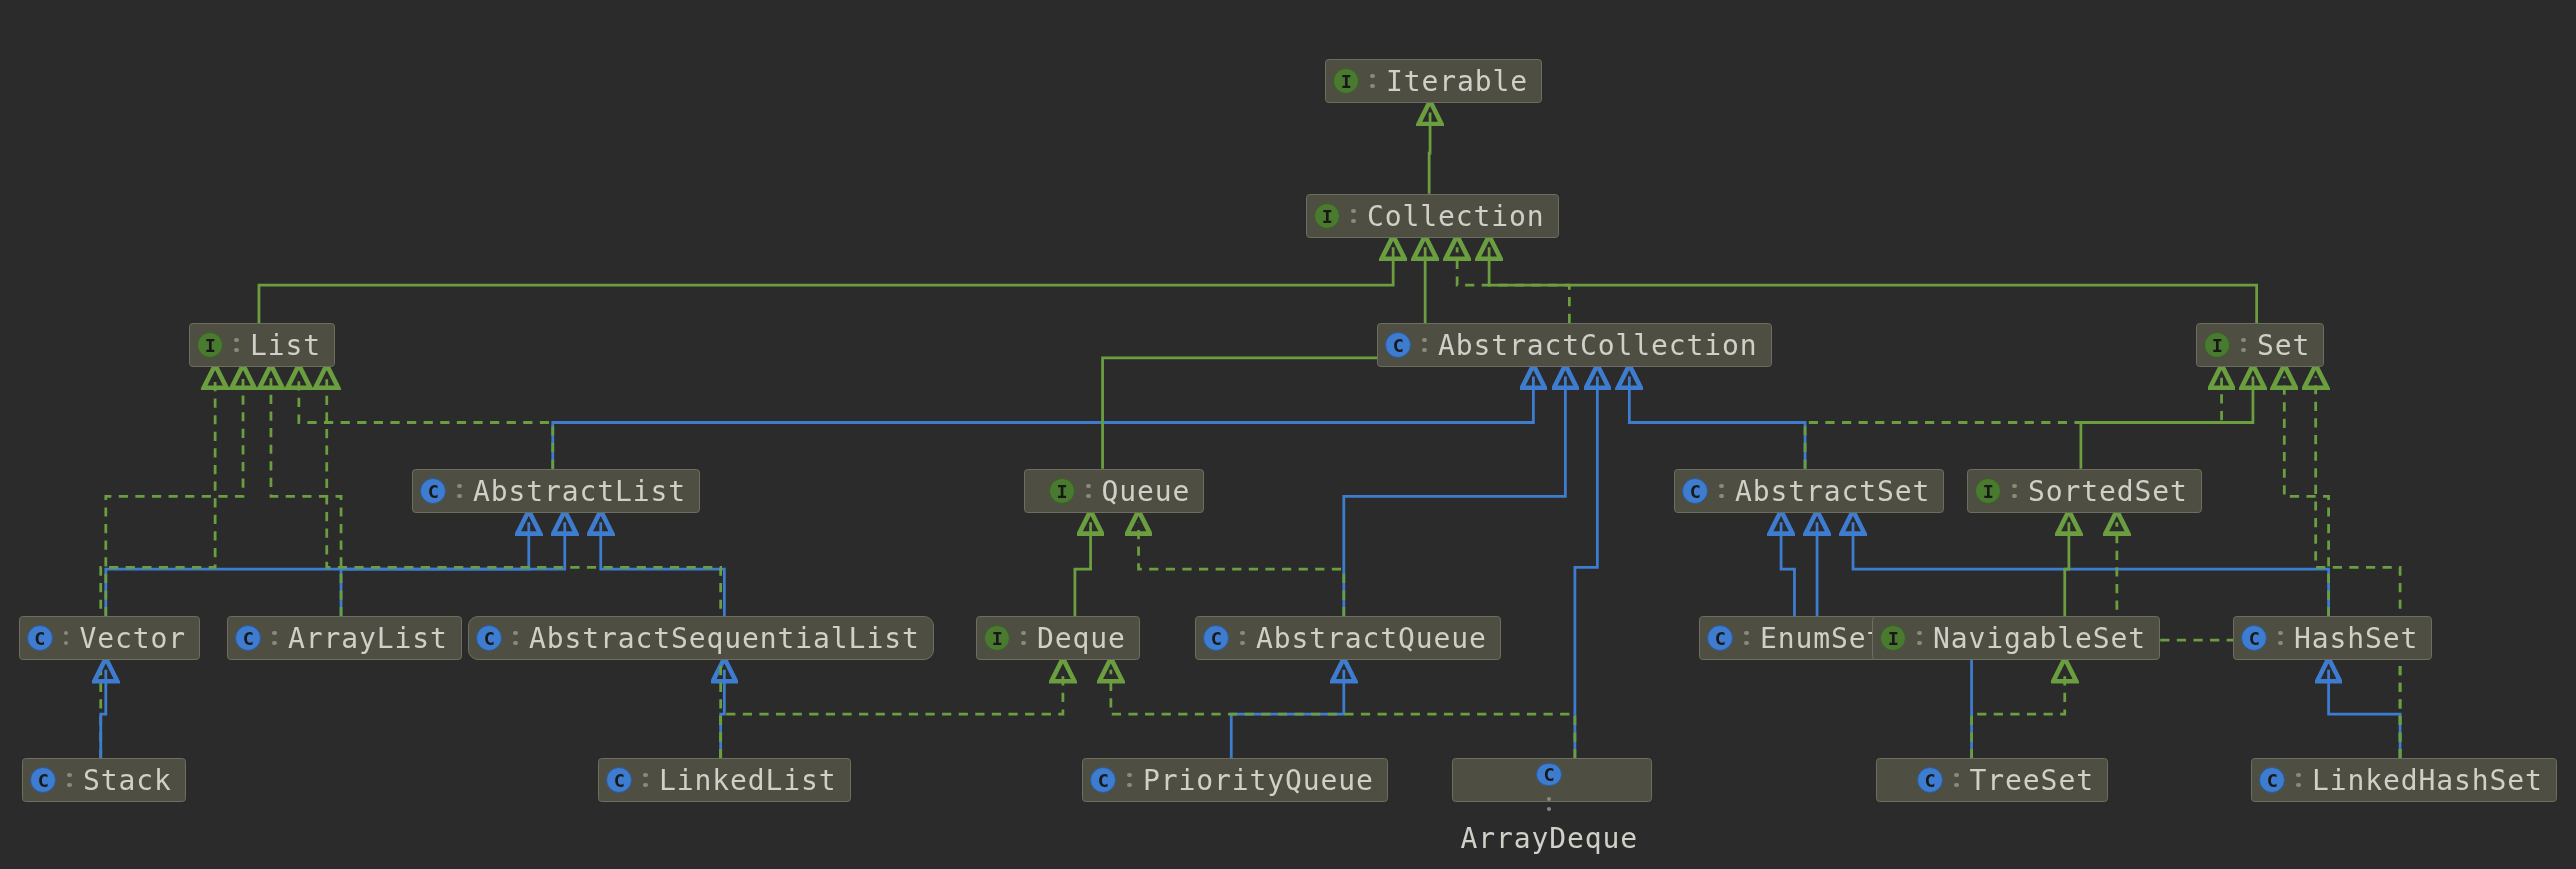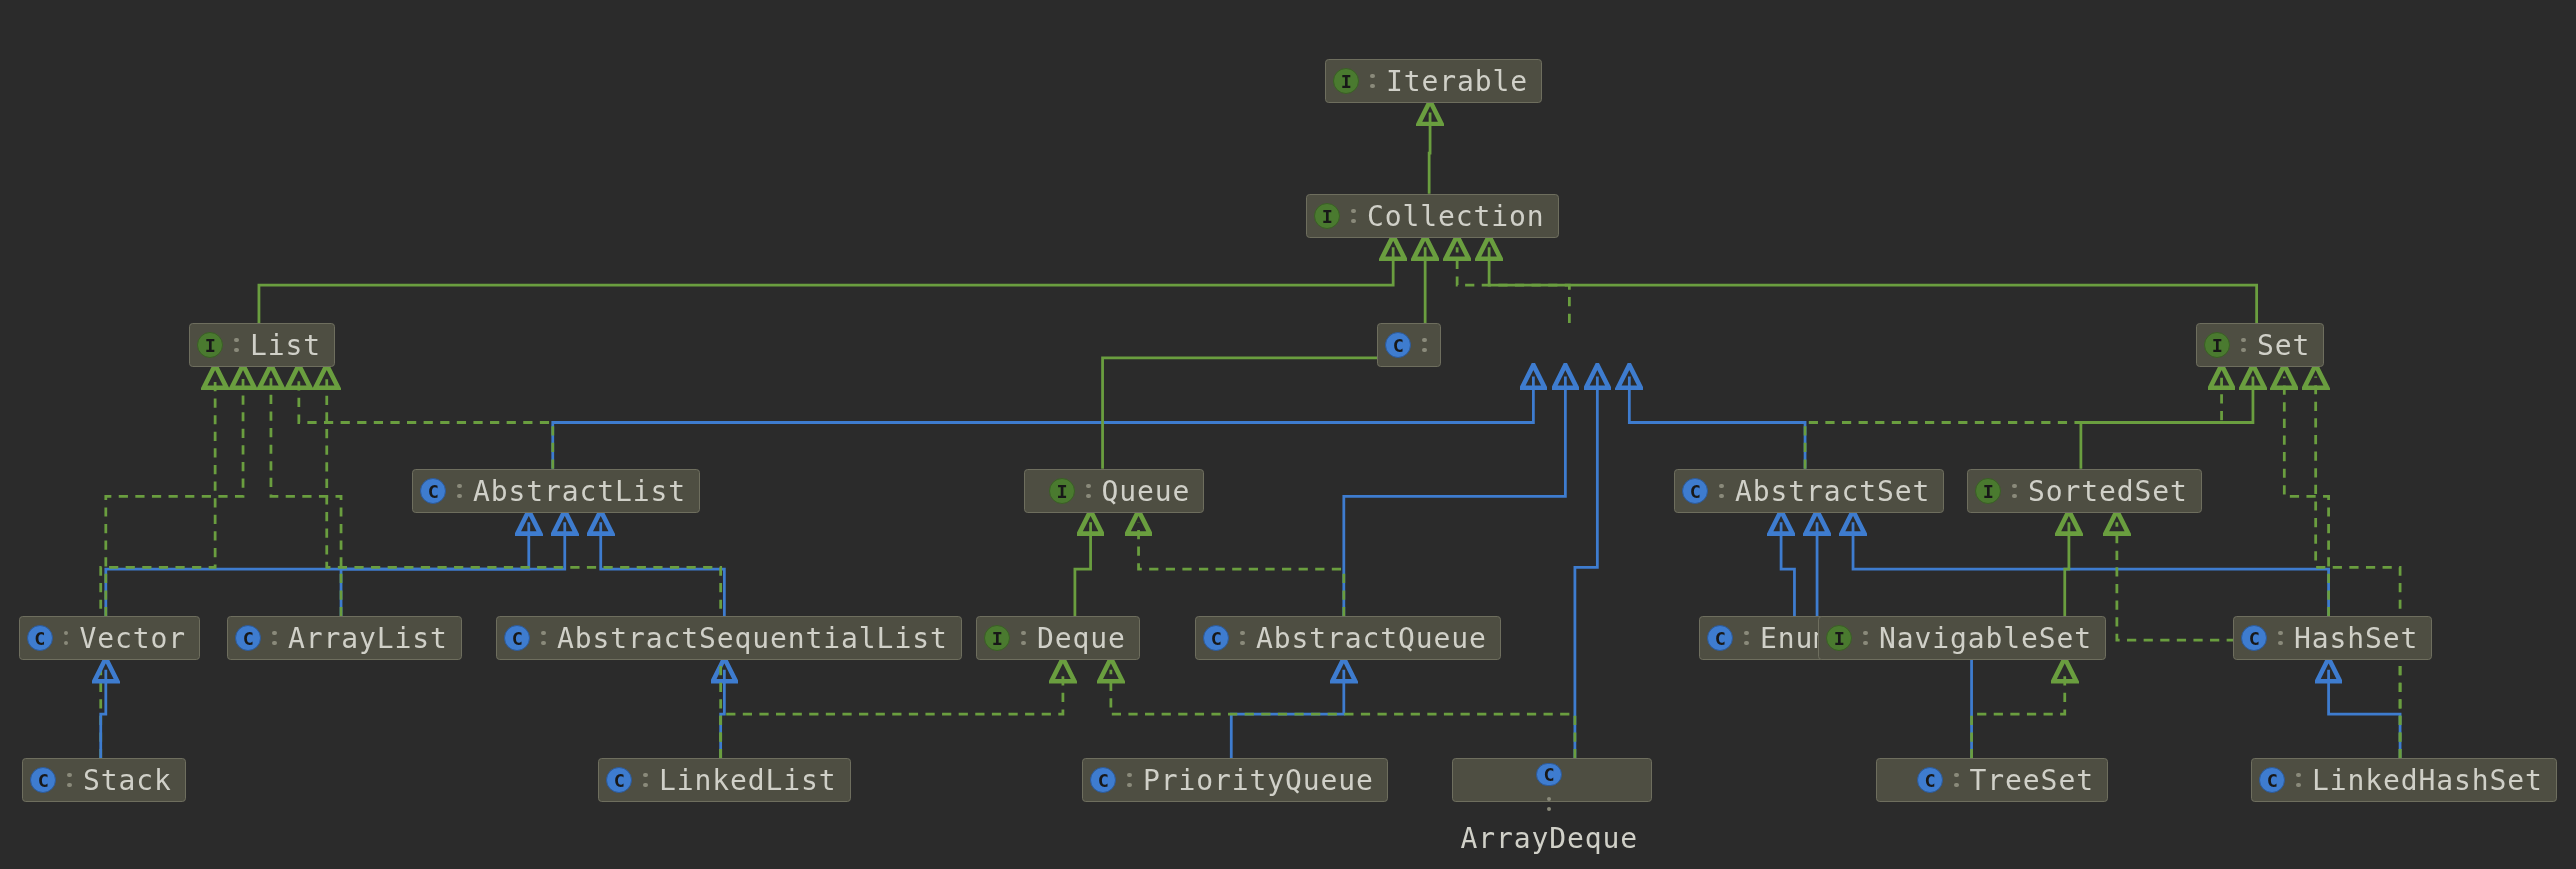--- a/index.html
+++ b/index.html
@@ -160,20 +160,21 @@
           <span></span>
         </div>
         <div class="label">List</div>
       </div>
       <div class="node" style="left: 1377px; top: 323px;">
         <div class="icon class"></div>
         <div class="dots">
           <span></span>
           <span></span>
         </div>
+        <div class="label">AbstractCollection</div>
       </div>
       <div class="node" style="left: 2196px; top: 323px;">
         <div class="icon interface"></div>
         <div class="dots">
           <span></span>
           <span></span>
         </div>
         <div class="label">Set</div>
       </div>
       <div class="node" style="left: 412px; top: 469px;">
@@ -217,21 +218,21 @@
         <div class="label">Vector</div>
       </div>
       <div class="node" style="left: 227px; top: 616px;">
         <div class="icon class"></div>
         <div class="dots">
           <span></span>
           <span></span>
         </div>
         <div class="label">ArrayList</div>
       </div>
-      <div class="node" style="left: 496px; top: 616px;">
+      <div class="node" style="left: 468px; top: 616px; border-radius: 10px;">
         <div class="icon class"></div>
         <div class="dots">
           <span></span>
           <span></span>
         </div>
         <div class="label">AbstractSequentialList</div>
       </div>
       <div class="node" style="left: 976px; top: 616px;">
         <div class="icon interface"></div>
         <div class="dots">
@@ -249,21 +250,21 @@
         <div class="label">AbstractQueue</div>
       </div>
       <div class="node" style="left: 1699px; top: 616px;">
         <div class="icon class"></div>
         <div class="dots">
           <span></span>
           <span></span>
         </div>
         <div class="label">EnumSet</div>
       </div>
-      <div class="node" style="left: 1818px; top: 616px;">
+      <div class="node" style="left: 1872px; top: 616px;">
         <div class="icon interface"></div>
         <div class="dots">
           <span></span>
           <span></span>
         </div>
         <div class="label">NavigableSet</div>
       </div>
       <div class="node" style="left: 2233px; top: 616px;">
         <div class="icon class"></div>
         <div class="dots">

